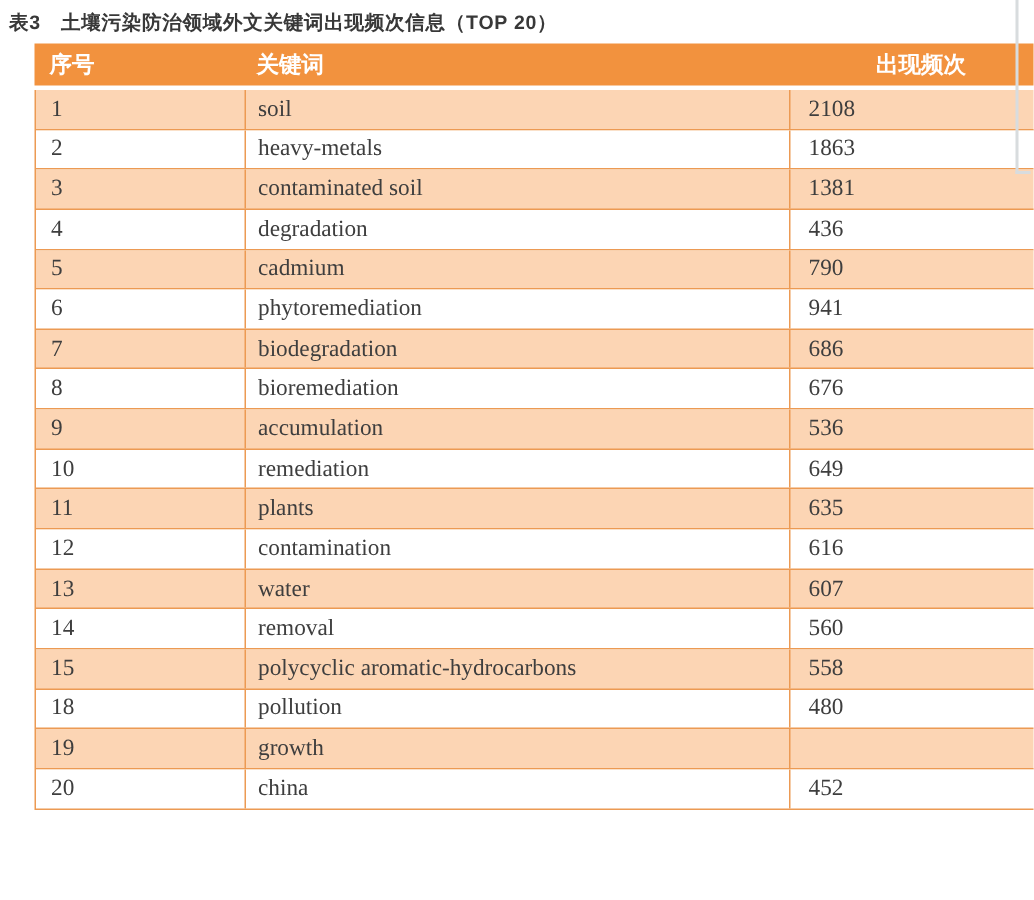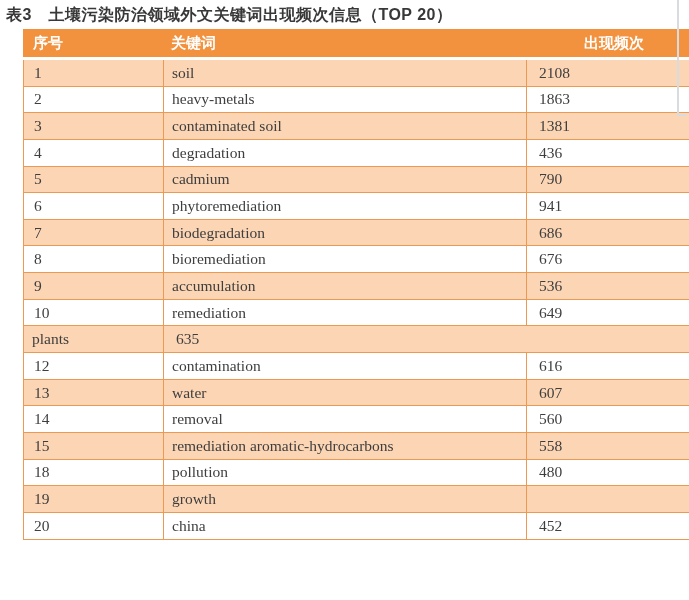--- a/index.html
+++ b/index.html
@@ -15,21 +15,21 @@
   * { box-sizing: border-box; margin: 0; padding: 0; }
   html, body {
     width: 689px; height: 600px;
     background: #FFFFFF;
     overflow: hidden;
     position: relative;
     font-family: "Liberation Sans", sans-serif;
   }
   .caption {
     margin: 7px 0 0 6px;
-    font-size: 16px;
+    font-size: 13px;
     font-weight: bold;
     color: var(--caption-text);
     line-height: 16px;
     letter-spacing: 0.5px;
     white-space: nowrap;
   }
   .table-wrap {
     position: absolute;
     left: 3px; top: 29px;
     width: 657px;
@@ -148,20 +148,21 @@
     <div class="td col-freq">536</div>
   </div>
 
   <div class="tr">
     <div class="td col-rank">10</div>
     <div class="td col-keyword">remediation</div>
     <div class="td col-freq">649</div>
   </div>
 
   <div class="tr">
+    <div class="td col-rank">11</div>
     <div class="td col-keyword">plants</div>
     <div class="td col-freq">635</div>
   </div>
 
   <div class="tr">
     <div class="td col-rank">12</div>
     <div class="td col-keyword">contamination</div>
     <div class="td col-freq">616</div>
   </div>
 
@@ -172,21 +173,21 @@
   </div>
 
   <div class="tr">
     <div class="td col-rank">14</div>
     <div class="td col-keyword">removal</div>
     <div class="td col-freq">560</div>
   </div>
 
   <div class="tr">
     <div class="td col-rank">15</div>
-    <div class="td col-keyword">remediation aromatic-hydrocarbons</div>
+    <div class="td col-keyword">polycyclic aromatic-hydrocarbons</div>
     <div class="td col-freq">558</div>
   </div>
 
 
 
   <div class="tr">
     <div class="td col-rank">18</div>
     <div class="td col-keyword">pollution</div>
     <div class="td col-freq">480</div>
   </div>

